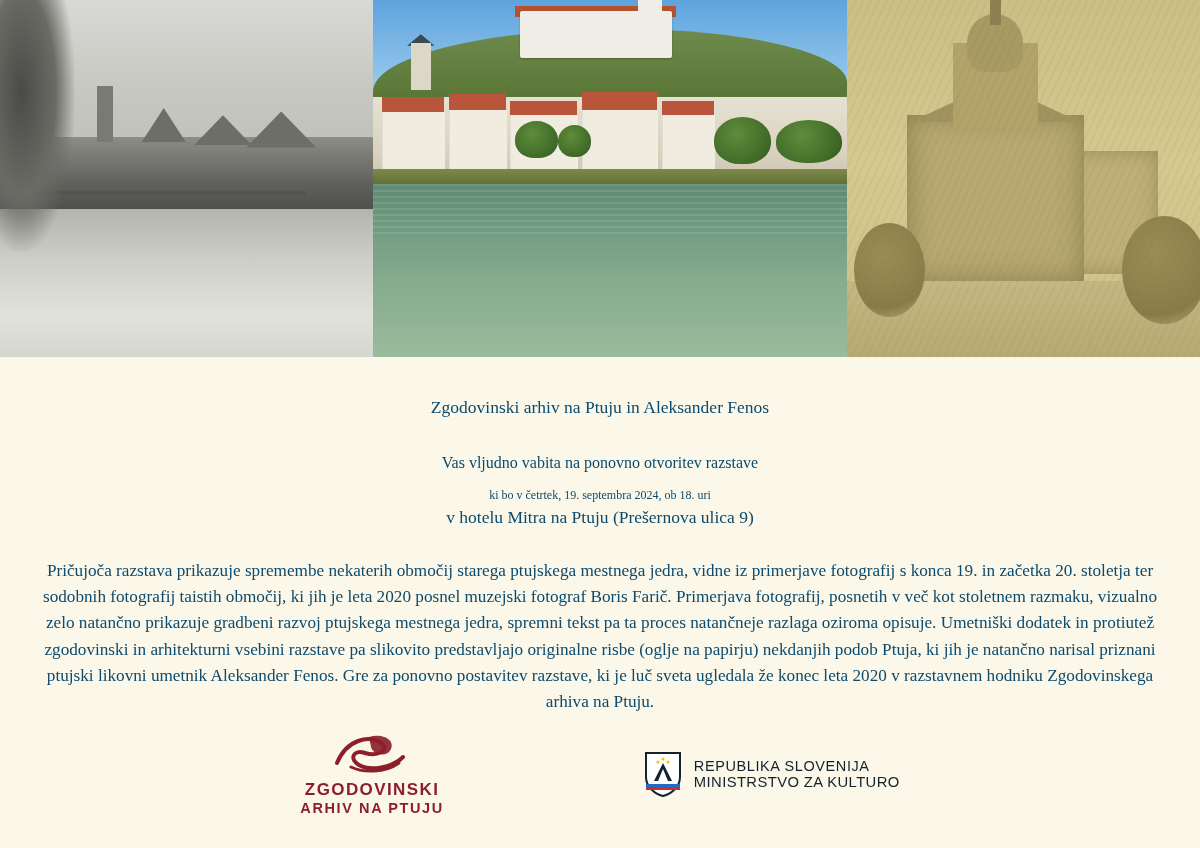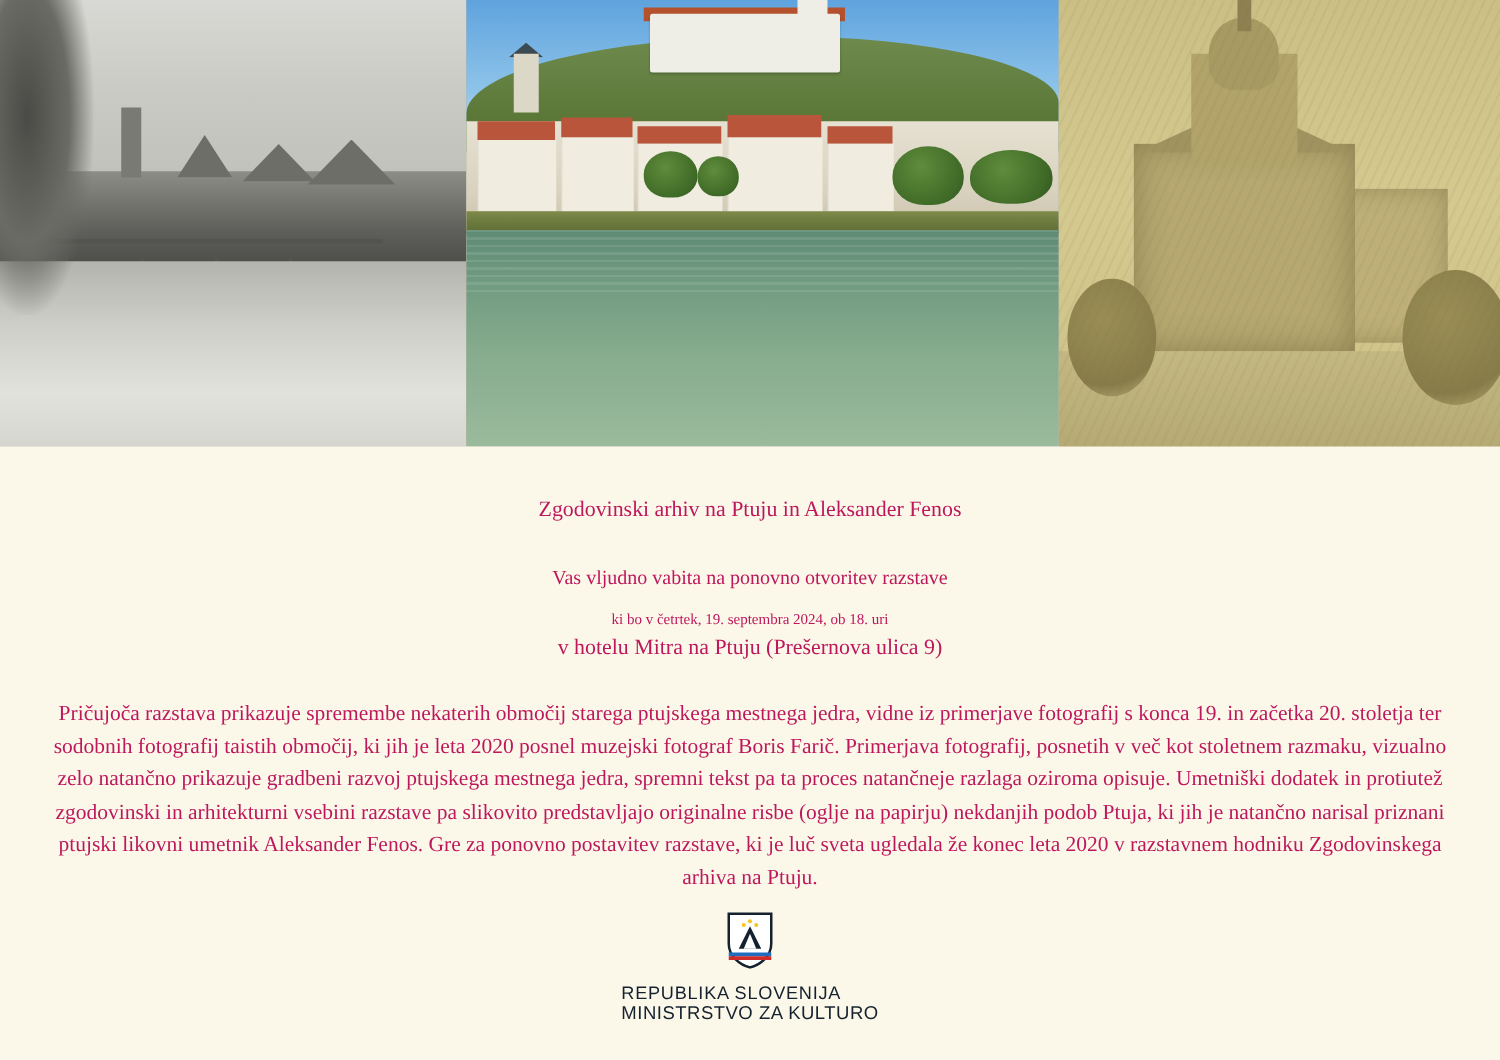--- a/index.html
+++ b/index.html
@@ -196,21 +196,21 @@
   .s-texture {
     position: absolute; inset: 0;
     background: repeating-linear-gradient(115deg, rgba(120,105,60,0.07) 0 2px, rgba(255,255,255,0) 2px 7px);
   }
 
   
   .content {
     flex: 1;
     padding: 40px 30px 0 30px;
     text-align: center;
-    color: #be185d;
+    color: #0c4a6e;
   }
   .line-host {
     font-size: 17.5px;
     margin: 0 0 36px 0;
   }
   .line-invite {
     font-size: 16px;
     margin: 0 0 16px 0;
   }
   .exhibition-title {
@@ -266,21 +266,20 @@
     font-size: 14.5px;
     font-weight: bold;
     letter-spacing: 1.6px;
     color: #8c1f2a;
     margin-top: 2px;
   }
   .logo-ministry {
     display: flex;
     align-items: center;
     gap: 12px;
-    flex-direction: column;
   }
   .coat {
     width: 38px;
     height: 46px;
   }
   .ministry-text {
     display: flex;
     flex-direction: column;
     line-height: 1.15;
     text-align: left;
@@ -376,20 +375,29 @@
   <div class="content">
     <p class="line-host">Zgodovinski arhiv na Ptuju in Aleksander Fenos</p>
     <p class="line-invite">Vas vljudno vabita na ponovno otvoritev razstave</p>
     <p class="line-when">ki bo v četrtek, 19. septembra 2024, ob 18. uri</p>
     <p class="line-where">v hotelu Mitra na Ptuju (Prešernova ulica 9)</p>
     <p class="body-text">Pričujoča razstava prikazuje spremembe nekaterih območij starega ptujskega mestnega jedra, vidne iz primerjave fotografij s konca 19. in začetka 20. stoletja ter sodobnih fotografij taistih območij, ki jih je leta 2020 posnel muzejski fotograf Boris Farič. Primerjava fotografij, posnetih v več kot stoletnem razmaku, vizualno zelo natančno prikazuje gradbeni razvoj ptujskega mestnega jedra, spremni tekst pa ta proces natančneje razlaga oziroma opisuje. Umetniški dodatek in protiutež zgodovinski in arhitekturni vsebini razstave pa slikovito predstavljajo originalne risbe (oglje na papirju) nekdanjih podob Ptuja, ki jih je natančno narisal priznani ptujski likovni umetnik Aleksander Fenos. Gre za ponovno postavitev razstave, ki je luč sveta ugledala že konec leta 2020 v razstavnem hodniku Zgodovinskega arhiva na Ptuju.</p>
   </div>
 
   <div class="footer">
 
+    <div class="logo-archive">
+      <svg class="logo-mark" viewBox="0 0 86 42">
+        <path d="M8 30 C 18 6, 40 2, 52 10 C 62 17, 48 24, 36 20 C 24 16, 20 26, 30 32 C 40 38, 62 36, 74 24" fill="none" stroke="#8c1f2a" stroke-width="4" stroke-linecap="round"></path>
+        <path d="M40 4 C 52 0, 66 6, 62 16 C 58 25, 44 22, 42 14" fill="#8c1f2a" opacity="0.92"></path>
+        <path d="M22 34 C 34 40, 56 40, 70 30" fill="none" stroke="#8c1f2a" stroke-width="3" stroke-linecap="round"></path>
+      </svg>
+      <div class="logo-archive-line1">ZGODOVINSKI</div>
+      <div class="logo-archive-line2">ARHIV NA PTUJU</div>
+    </div>
 
     <div class="logo-ministry">
       <svg class="coat" viewBox="0 0 38 46">
         <path d="M2 2 H36 V26 C36 36, 27 43, 19 45 C11 43, 2 36, 2 26 Z" fill="#ffffff" stroke="#14212e" stroke-width="2"></path>
         <path d="M19 12 L28 30 H10 Z" fill="#14212e"></path>
         <path d="M19 18 L24 30 H14 Z" fill="#ffffff"></path>
         <circle cx="19" cy="8" r="1.6" fill="#f5c518"></circle>
         <circle cx="14" cy="11" r="1.6" fill="#f5c518"></circle>
         <circle cx="24" cy="11" r="1.6" fill="#f5c518"></circle>
         <rect x="2" y="33" width="34" height="3" fill="#1f6cc0"></rect>

